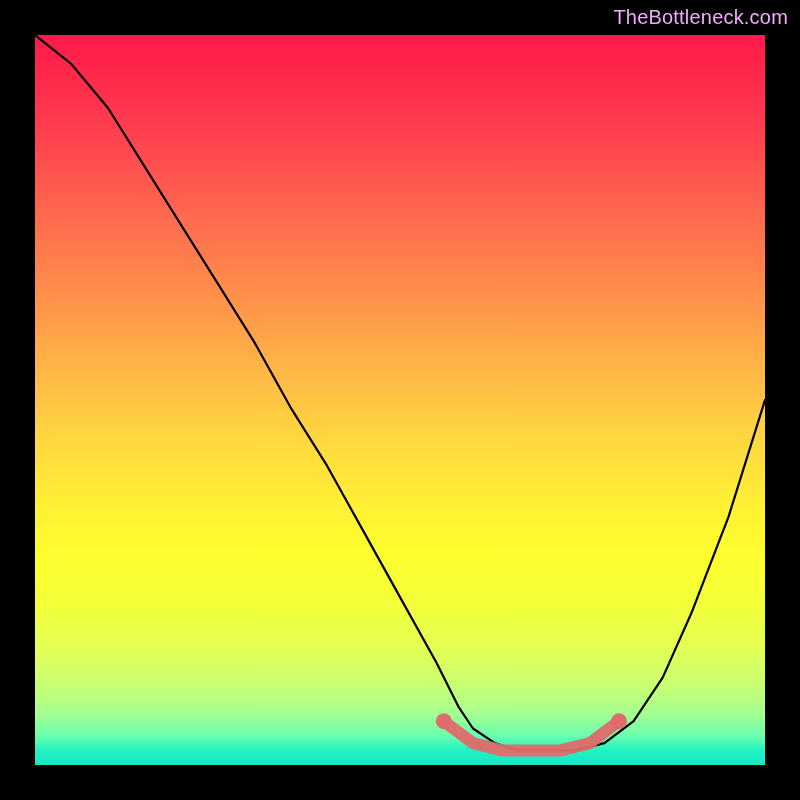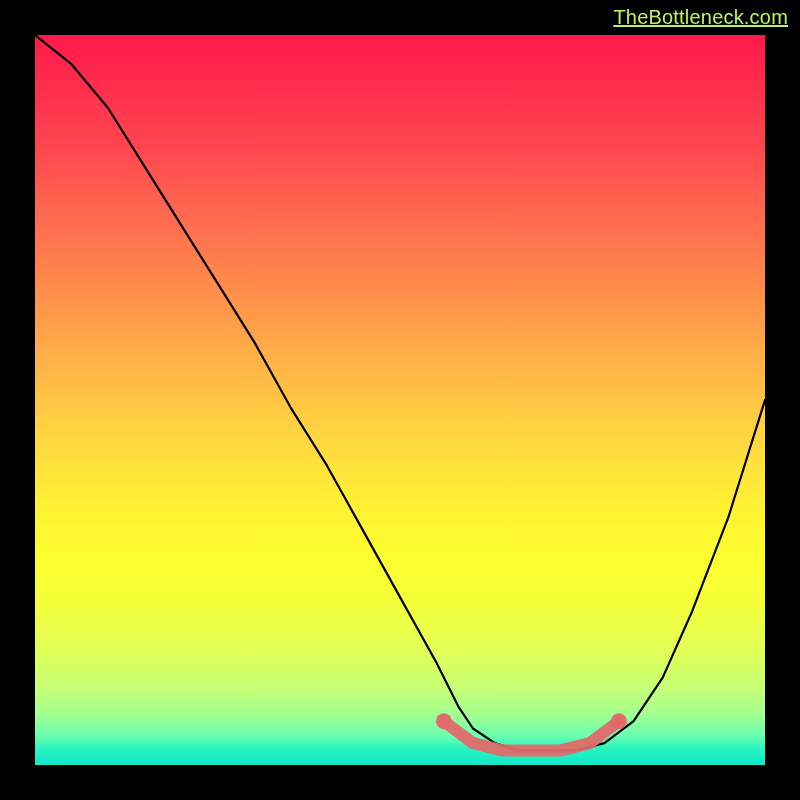--- a/index.html
+++ b/index.html
@@ -45,26 +45,25 @@
       #a4ff90 93%,
       #6affaf 96%,
       #22f3c2 98%,
       #15e6c8 100%
     );
   }
   .watermark {
     position: absolute;
     top: 6px;
     right: 12px;
-    color: #bef264;
+    color: #f0abfc;
     font-size: 20px;
     font-weight: 500;
     letter-spacing: 0.2px;
     user-select: none;
-    text-decoration: underline;
   }
   svg.overlay {
     position: absolute;
     inset: 0;
   }
   .curve {
     fill: none;
     stroke: #000;
     stroke-width: 2.2;
     stroke-linejoin: round;

